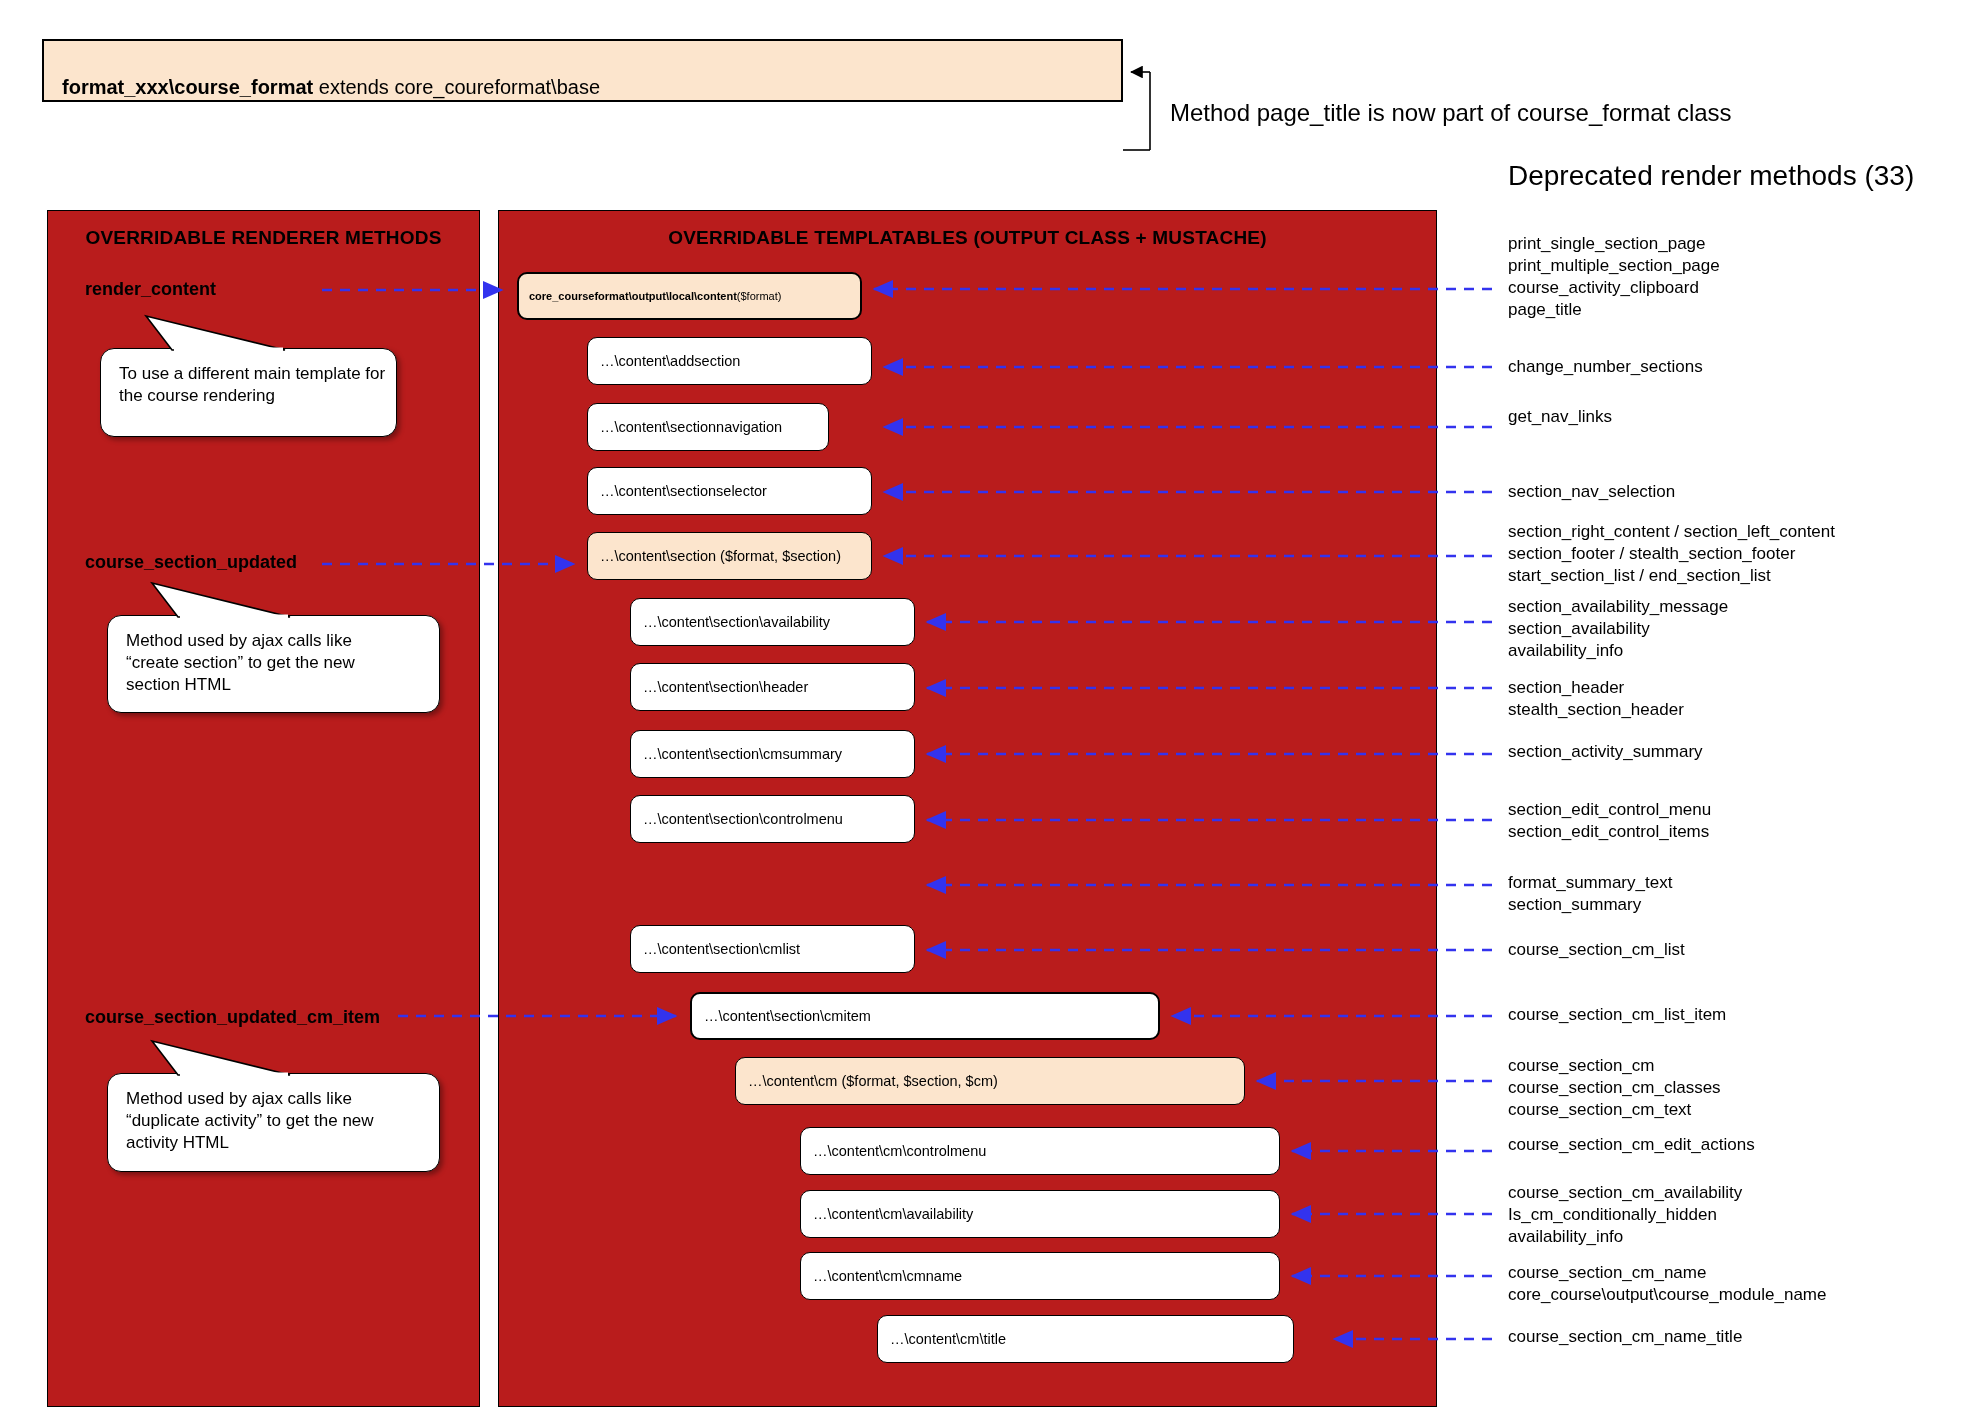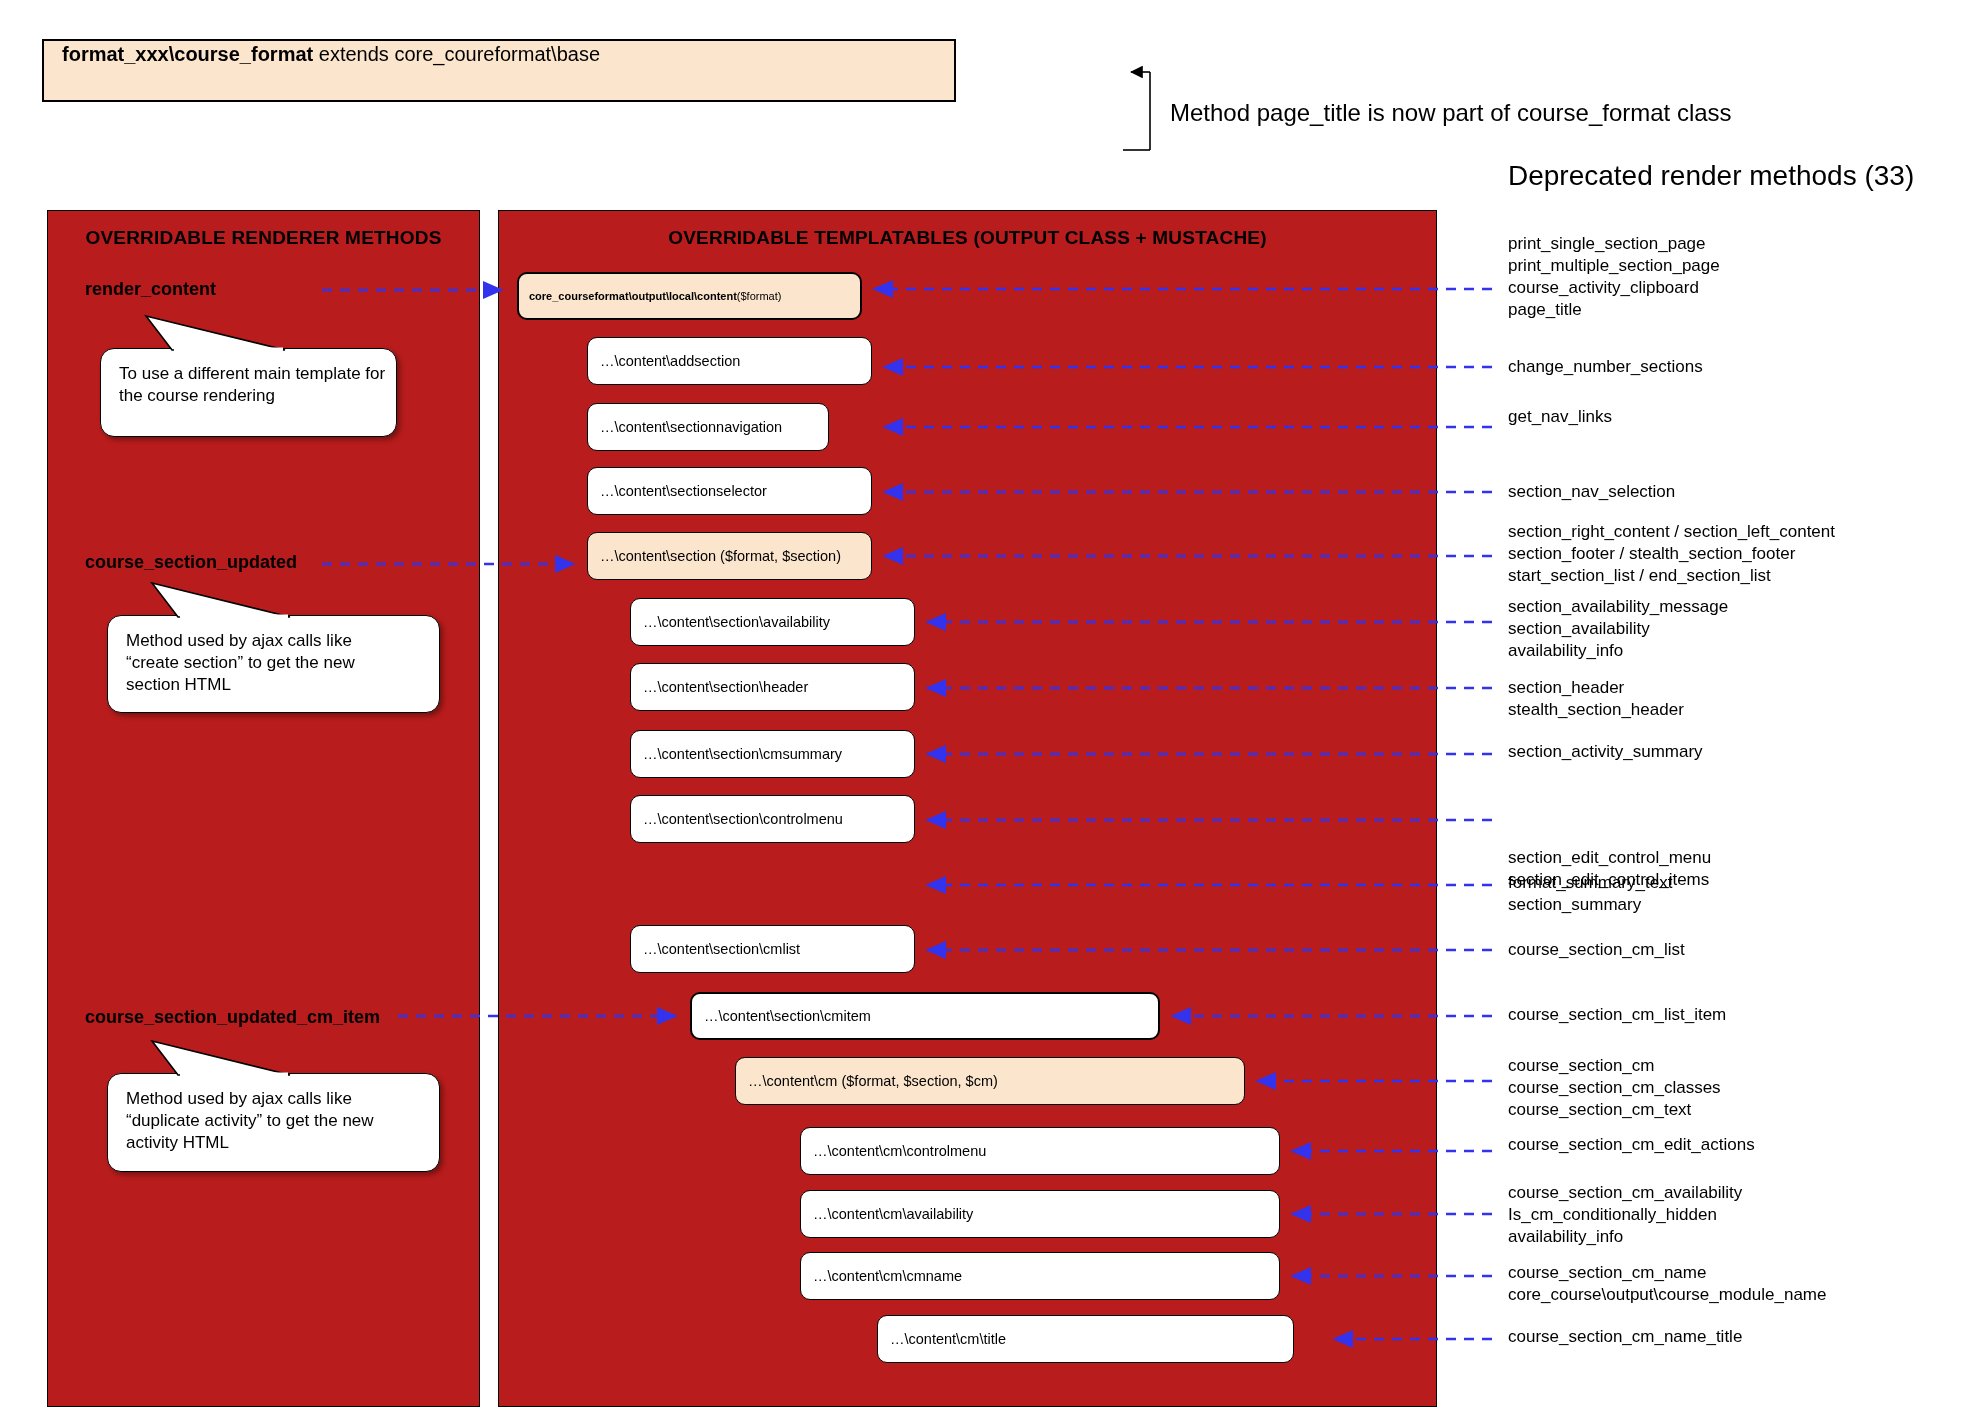--- a/index.html
+++ b/index.html
@@ -1,20 +1,20 @@
 <!DOCTYPE html>
 <html><head>
 <meta charset="utf-8">
 <style>
   html,body{margin:0;padding:0;background:#fff;}
   #canvas{position:relative;width:1964px;height:1427px;background:#ffffff;
           font-family:"Liberation Sans",sans-serif;color:#000;overflow:hidden;}
   
-  .topbox{position:absolute;left:42px;width:914px;background:#fce5cd;border:2px solid #000;
-          box-sizing:border-box;font-size:20px;display:flex;flex-direction:column;justify-content:flex-start;
+  .topbox{position:absolute;left:42px;width:1081px;background:#fce5cd;border:2px solid #000;
+          box-sizing:border-box;font-size:20px;display:flex;flex-direction:column;justify-content:flex-end;
           padding:0 18px;line-height:1.3;}
   .topbox b{font-weight:bold;}
   
   .panel{position:absolute;top:210px;height:1197px;background:#b91c1c;border:1.6px solid #000;
          box-sizing:border-box;}
   .panel-title{position:absolute;top:16px;left:0;width:100%;text-align:center;
                font-size:19px;font-weight:bold;letter-spacing:.2px;}
   
   .method-label{position:absolute;font-size:18px;font-weight:bold;white-space:nowrap;}
   
@@ -120,21 +120,21 @@
     <div>section_availability</div>
     <div>availability_info</div>
   </div>
   <div class="dep-group" style="top:677px;">
     <div>section_header</div>
     <div>stealth_section_header</div>
   </div>
   <div class="dep-group" style="top:741px;">
     <div>section_activity_summary</div>
   </div>
-  <div class="dep-group" style="top:799px;margin-top:48px;">
+  <div class="dep-group" style="top:799px;">
     <div>section_edit_control_menu</div>
     <div>section_edit_control_items</div>
   </div>
   <div class="dep-group" style="top:872px;">
     <div>format_summary_text</div>
     <div>section_summary</div>
   </div>
   <div class="dep-group" style="top:939px;">
     <div>course_section_cm_list</div>
   </div>

